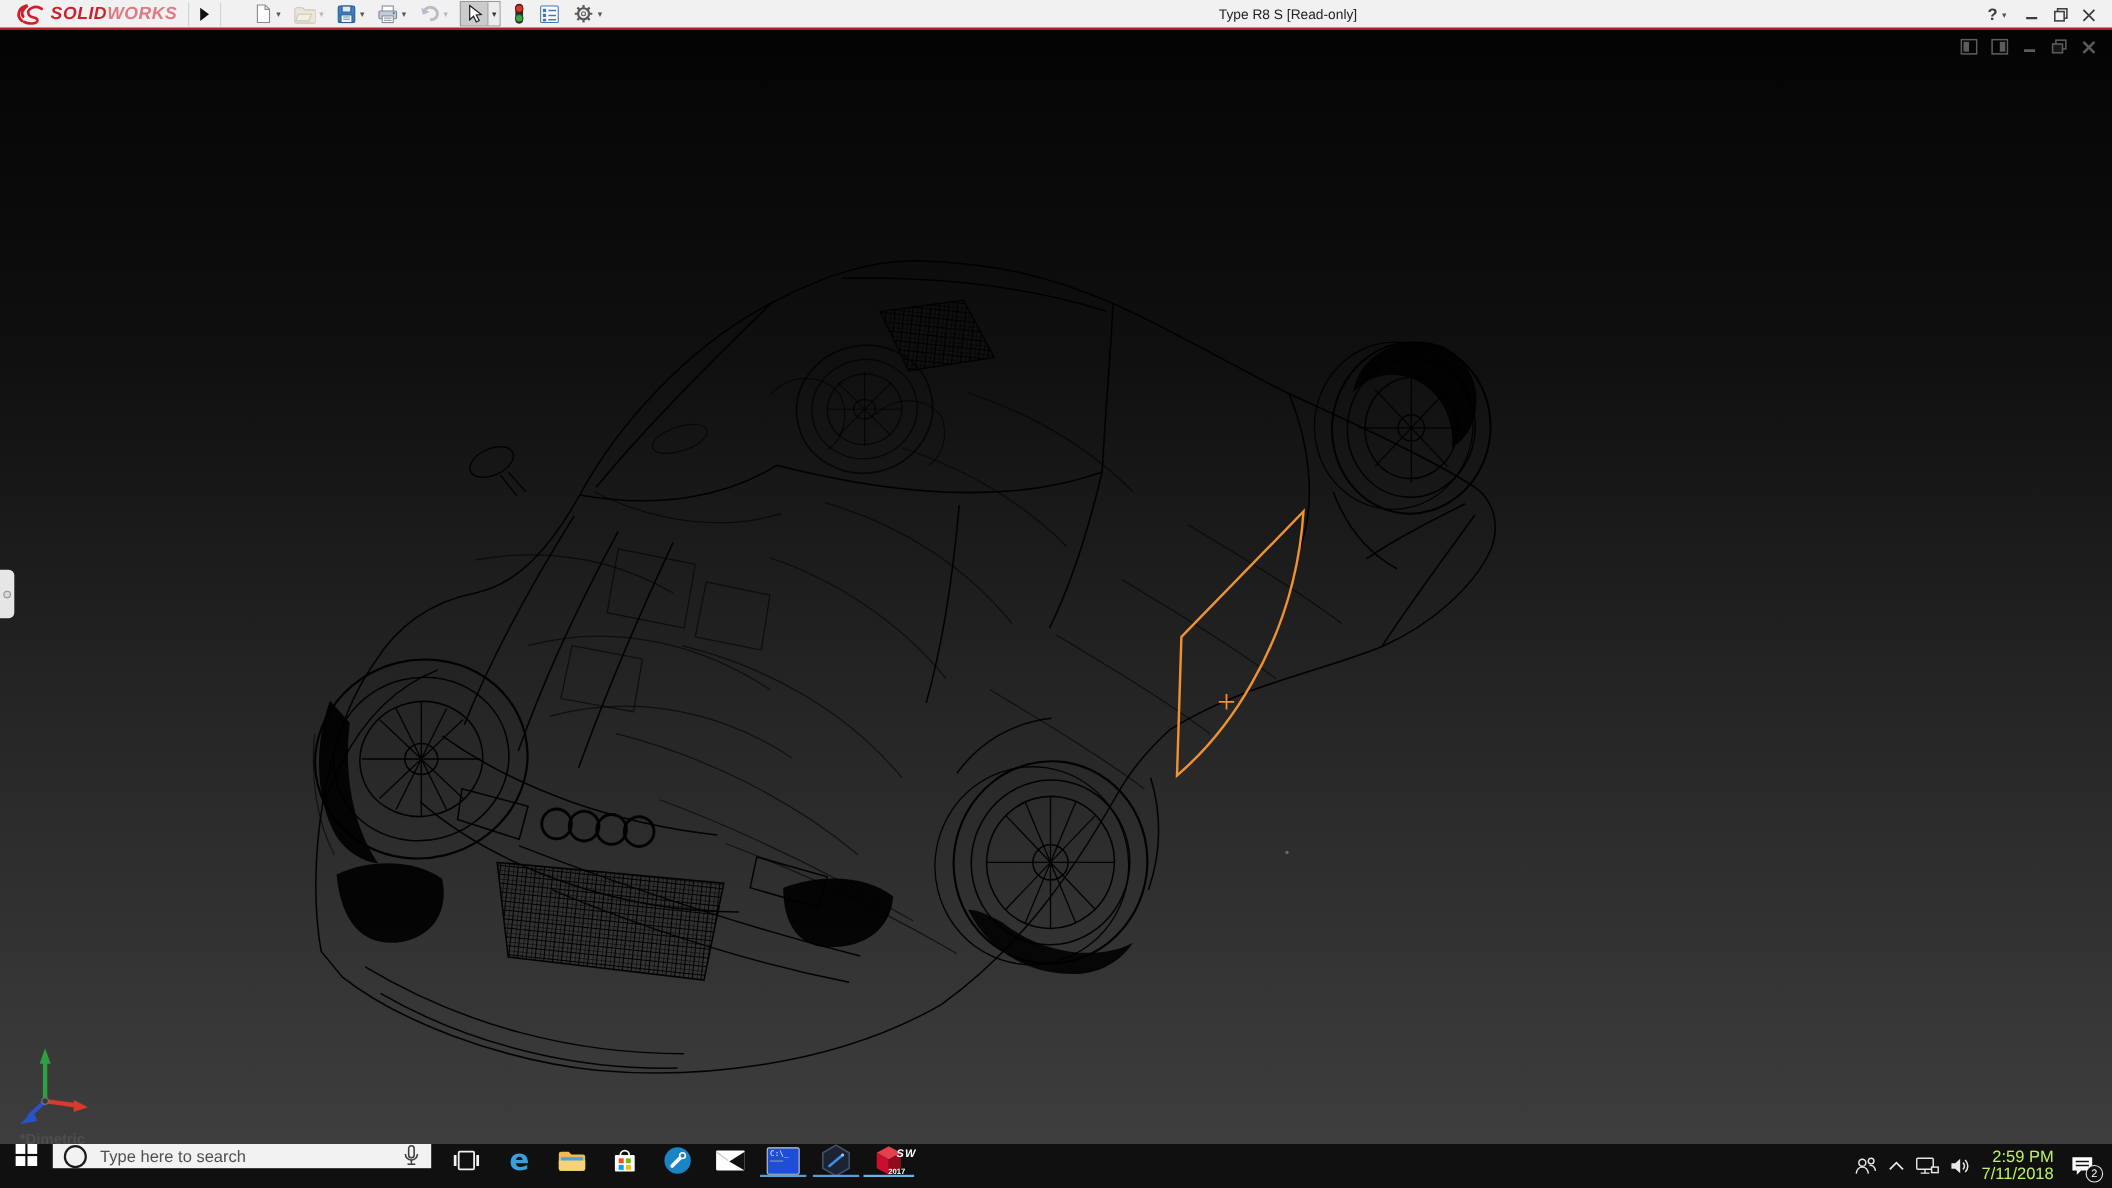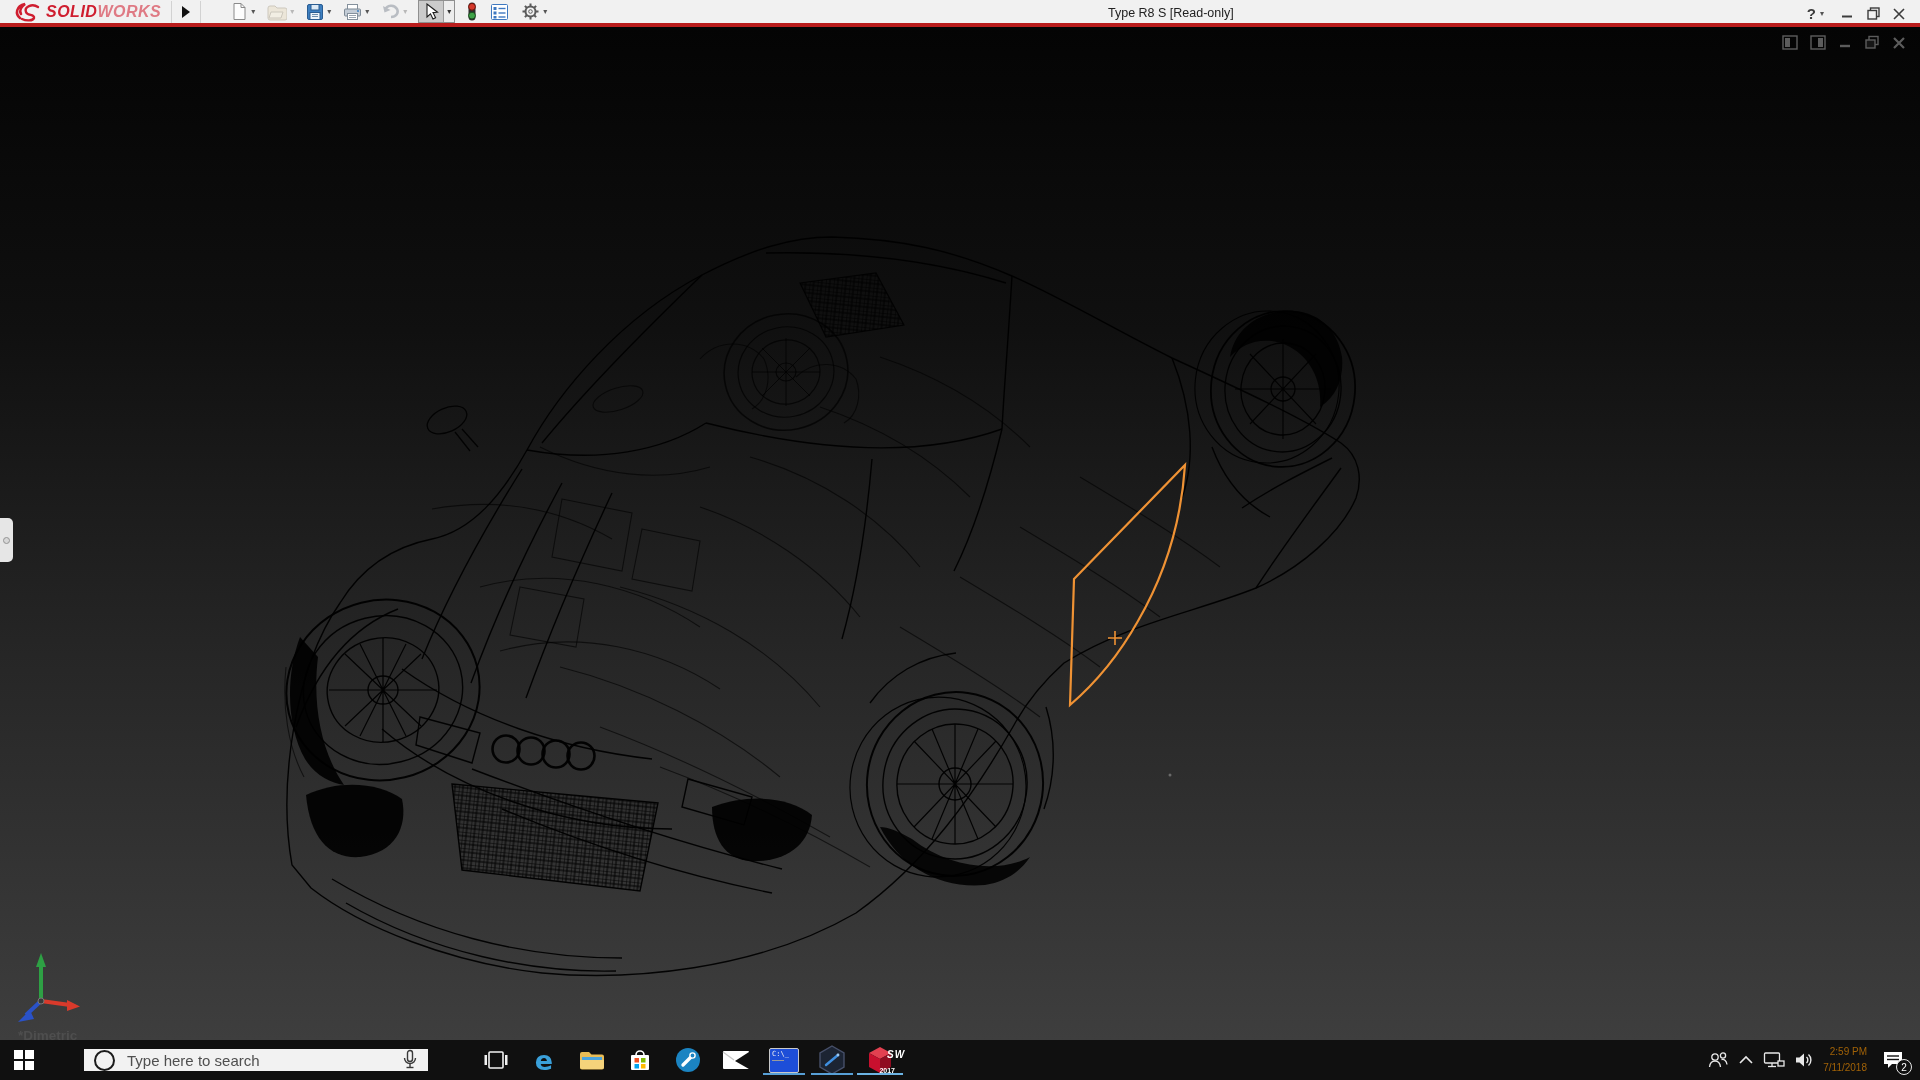--- a/index.html
+++ b/index.html
@@ -2,21 +2,21 @@
 <html><head>
 <meta charset="utf-8">
 <style>
   * { margin:0; padding:0; box-sizing:border-box; }
   html,body { width:1920px; height:1080px; overflow:hidden; background:#000;
               font-family:"Liberation Sans","DejaVu Sans",sans-serif; }
   #screen { position:relative; width:1920px; height:1080px; }
 
   
   .titlebar { position:absolute; top:0; left:0; width:1920px; height:27px;
-              background:#f1f1f1; border-bottom:4px solid #b91c1c;
+              background:#f1f1f1; border-bottom:2px solid #b91c1c;
               display:flex; align-items:center; }
   .brand { display:flex; align-items:center; padding:0 10px 0 12px; height:27px; }
   .brand-bold  { font-style:italic; font-weight:bold; font-size:16px; color:#cf1e2f; letter-spacing:.5px; margin-left:4px;}
   .brand-light { font-style:italic; font-weight:bold; font-size:16px; color:#df7a84; letter-spacing:.5px;text-align:center;}
   .tb-sep { width:1px; height:22px; background:#d2d2d2; }
   .menu-expand { width:20px; height:23px; margin:0 4px; display:flex; align-items:center; justify-content:center; cursor:pointer; }
   .menu-expand .tri { width:0; height:0; border-left:8px solid #111; border-top:6px solid transparent; border-bottom:6px solid transparent; }
   .qtoolbar { display:flex; align-items:center; margin-left:26px; height:27px; }
   .qbtn { display:flex; align-items:center; padding:2px 3px; margin-right:6px; }
   .qbtn svg { display:block; }
@@ -39,41 +39,41 @@
   .vp-ctrls { position:absolute; top:8px; right:14px; display:flex; align-items:center; gap:12px; opacity:.75; }
   .vp-ctrls .vbtn { cursor:pointer; display:flex; }
   .flyout-tab { position:absolute; left:0; top:491px; width:13px; height:44px; background:#e6e6e6;
                 border-radius:0 5px 5px 0; display:flex; align-items:center; justify-content:center; cursor:pointer; }
   .flyout-tab .dot { width:7px; height:7px; border:1px solid #949494; border-radius:50%; background:#d7d7d7; }
   .triad { position:absolute; left:14px; top:922px; }
   .orient-label { position:absolute; left:18px; top:1001px; font-size:13.5px; font-weight:bold; color:#4e4e4e; }
 
   
   .taskbar { position:absolute; left:0; bottom:0; width:1920px; height:40px; background:#101010;
-             display:flex; align-items:center;gap:36px; }
+             display:flex; align-items:flex-start; }
   .start { width:48px; display:flex; align-items:center; justify-content:center; cursor:pointer; }
   .searchbox { width:344px; background:#f2f2f2; display:flex; align-items:center; padding:0 10px 0 10px; cursor:text; }
   .cortana-circle { width:21px; height:21px; border:2.5px solid #1b1b1b; border-radius:50%; flex:none; }
   .searchbox input { flex:1; border:0; outline:0; background:transparent; font-size:15px; color:#111; margin-left:12px;
                      font-family:"Liberation Sans","DejaVu Sans",sans-serif; }
   .searchbox input::placeholder { color:#4f4f4f; opacity:1; }
   .tb-icons { display:flex; align-items:stretch; margin-left:8px; }
   .tb-slot { width:48px; position:relative; display:flex; align-items:center; justify-content:center; cursor:pointer; }
   .runline { position:absolute; bottom:0; left:3px; right:3px; height:2.5px; background:#579fd6; }
   .runline.active { left:1px; right:1px; background:#6cb4e4; }
   .edge-e { font-size:27px; font-weight:bold; color:#3aa0da; line-height:1; font-family:"DejaVu Sans",sans-serif; }
   .cmdbox { width:30px; height:25px; background:#1d4ed8; border:1px solid #c9c9c9; border-radius:2px; padding:1px 2px; }
   .cmdtext { font-family:"DejaVu Sans Mono",monospace; font-size:7px; color:#efefef; line-height:8px; }
   .cmdline { width:12px; height:1.5px; background:#9a9a9a; margin-top:2px; }
   .swcube { position:relative; width:30px; height:30px; }
   .sw-letters { position:absolute; top:4px; left:6px; font-size:10px; font-weight:bold; color:#fff; letter-spacing:1px; font-style:italic;padding-left:16px;}
   .sw-year { position:absolute; bottom:1px; right:0px; font-size:7px; font-weight:bold; color:#fff; }
   .tray { margin-left:auto; display:flex; align-items:center; gap:9px; padding-right:10px; }
   .trayicon { display:flex; align-items:center; justify-content:center; cursor:pointer; }
-  .clock { text-align:right; color:#a16207; font-size:10px; line-height:16px; cursor:pointer; }
+  .clock { text-align:right; color:#bef264; font-size:15px; line-height:16px; cursor:pointer; }
   .action { position:relative; width:34px; height:40px; display:flex; align-items:center; justify-content:center; cursor:pointer; }
   .badge { position:absolute; right:-2px; bottom:5px; width:16px; height:16px; border-radius:50%; background:#101010;
            border:1.5px solid #e8e8e8; color:#fff; font-size:10px; display:flex; align-items:center; justify-content:center; }
 </style>
 </head>
 <body>
 
 <div id="screen">
 
   <div class="titlebar">

